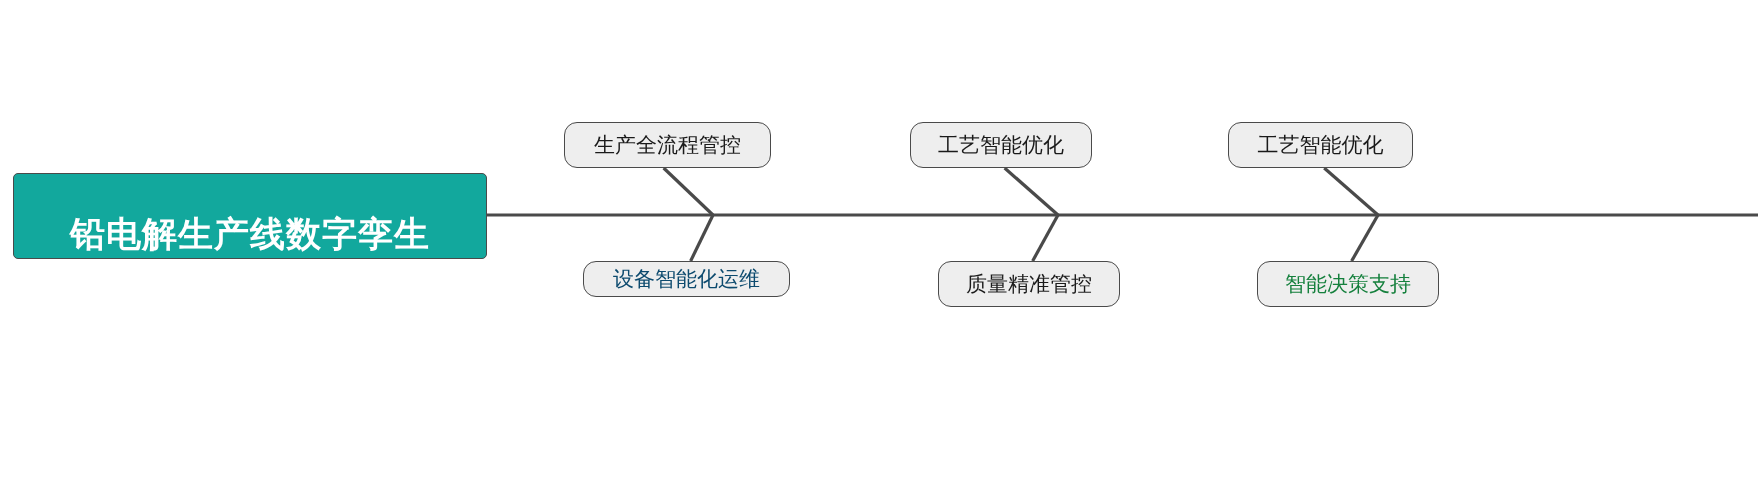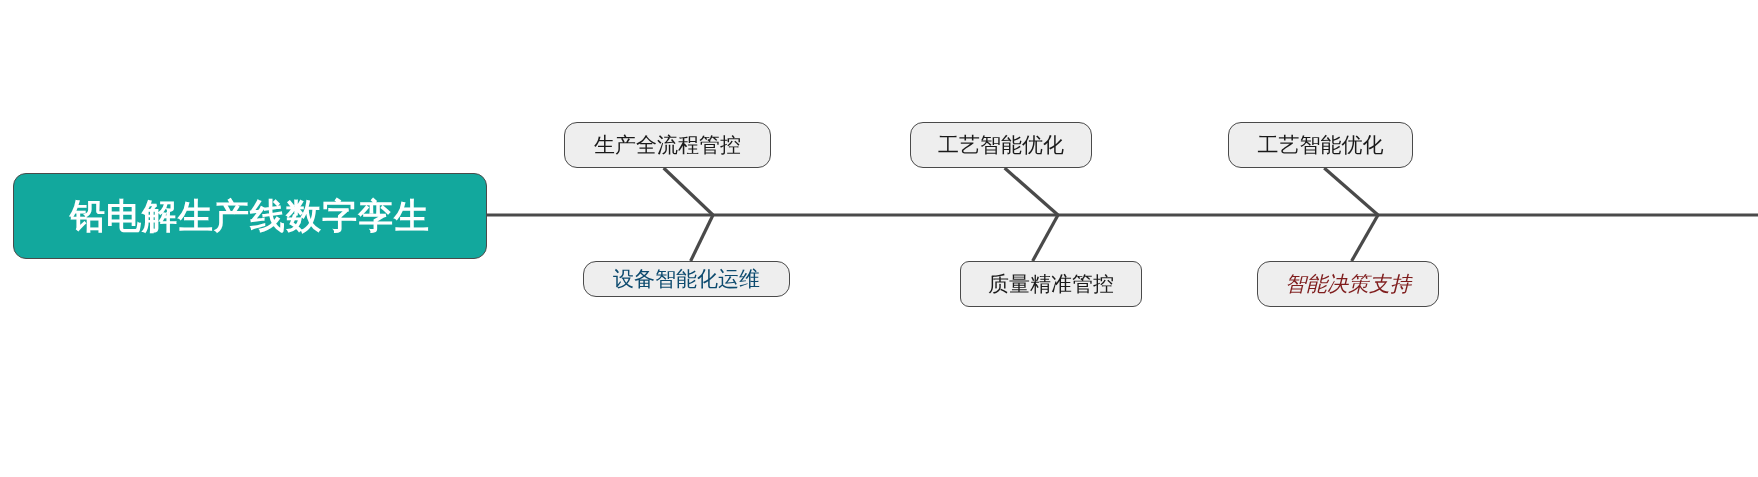--- a/index.html
+++ b/index.html
@@ -38,26 +38,27 @@
     box-sizing: border-box;
     display: flex;
     align-items: center;
     justify-content: center;
     pointer-events: auto;
     white-space: nowrap;
   }
   .root-node {
     background: #12a89d;
     border: 1.6px solid #4a4a4a;
-    border-radius: 13px;
+    border-radius: 5px;
     color: #ffffff;
     font-size: 35px;
     font-weight: bold;
     letter-spacing: 1px;
     padding: 0 22px;
+    align-items: flex-end;
   }
   .branch-node {
     background: #eeeeee;
     border: 1.6px solid #4a4a4a;
     border-radius: 13px;
     color: #1a1a1a;
     font-size: 21px;
     font-weight: normal;
     padding: 0 18px;
   }
@@ -90,26 +91,26 @@
     </div>
 
     <div class="node branch-node" style="left: 583px; top: 261px; width: 207px; height: 36px; background: rgb(238, 238, 238); color: #0c4a6e; border-color: rgb(74, 74, 74);">
       <span>设备智能化运维</span>
     </div>
 
     <div class="node branch-node" style="left: 910px; top: 122px; width: 182px; height: 46px; background: rgb(238, 238, 238); color: rgb(26, 26, 26); border-color: rgb(74, 74, 74);">
       <span>工艺智能优化</span>
     </div>
 
-    <div class="node branch-node" style="left: 960px; top: 261px; width: 182px; height: 46px; background: rgb(238, 238, 238); color: rgb(26, 26, 26); border-color: rgb(74, 74, 74); border-radius: 9px;">
+    <div class="node branch-node" style="left: 938px; top: 261px; width: 182px; height: 46px; background: rgb(238, 238, 238); color: rgb(26, 26, 26); border-color: rgb(74, 74, 74);">
       <span>质量精准管控</span>
     </div>
 
     <div class="node branch-node" style="left: 1228px; top: 122px; width: 185px; height: 46px; background: rgb(238, 238, 238); color: rgb(26, 26, 26); border-color: rgb(74, 74, 74);">
       <span>工艺智能优化</span>
     </div>
 
-    <div class="node branch-node" style="left: 1257px; top: 261px; width: 182px; height: 46px; background: rgb(238, 238, 238); color: #7f1d1d; border-color: rgb(74, 74, 74); font-style: italic;">
+    <div class="node branch-node" style="left: 1257px; top: 261px; width: 182px; height: 46px; background: rgb(238, 238, 238); color: #15803d; border-color: rgb(74, 74, 74);">
       <span>智能决策支持</span>
     </div>
 
   </div>
 </div>
 
 </body></html>

